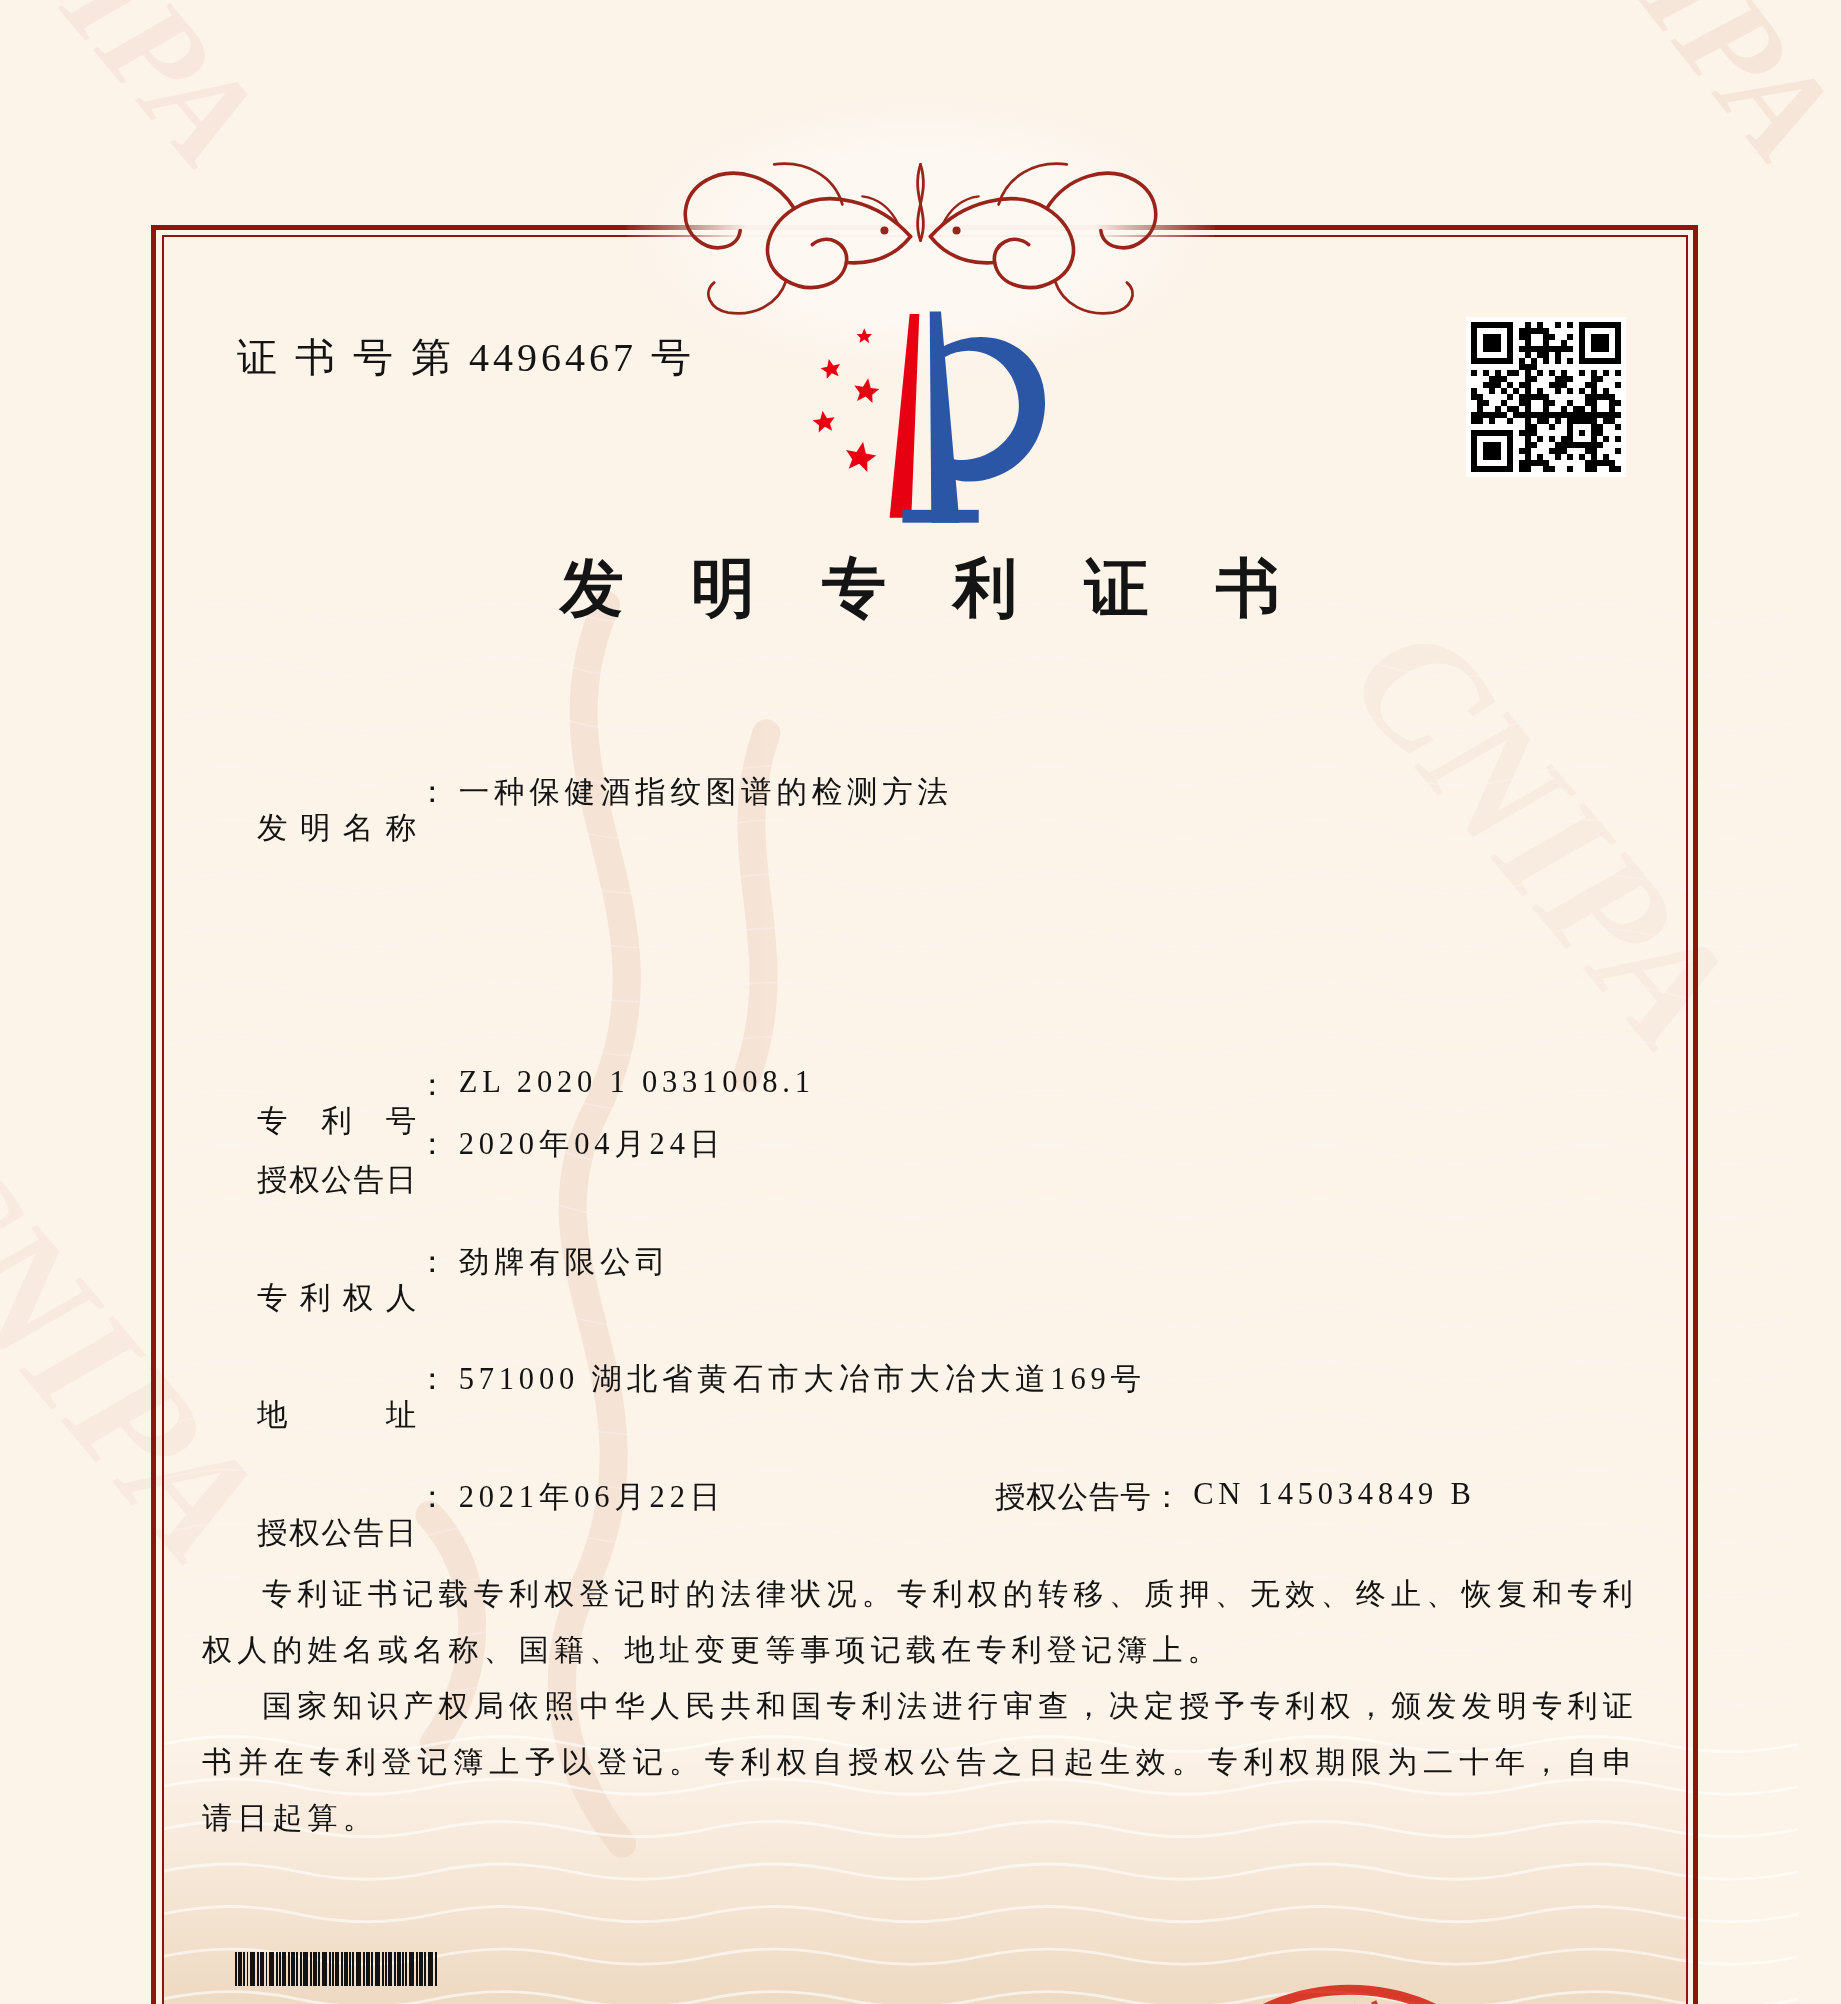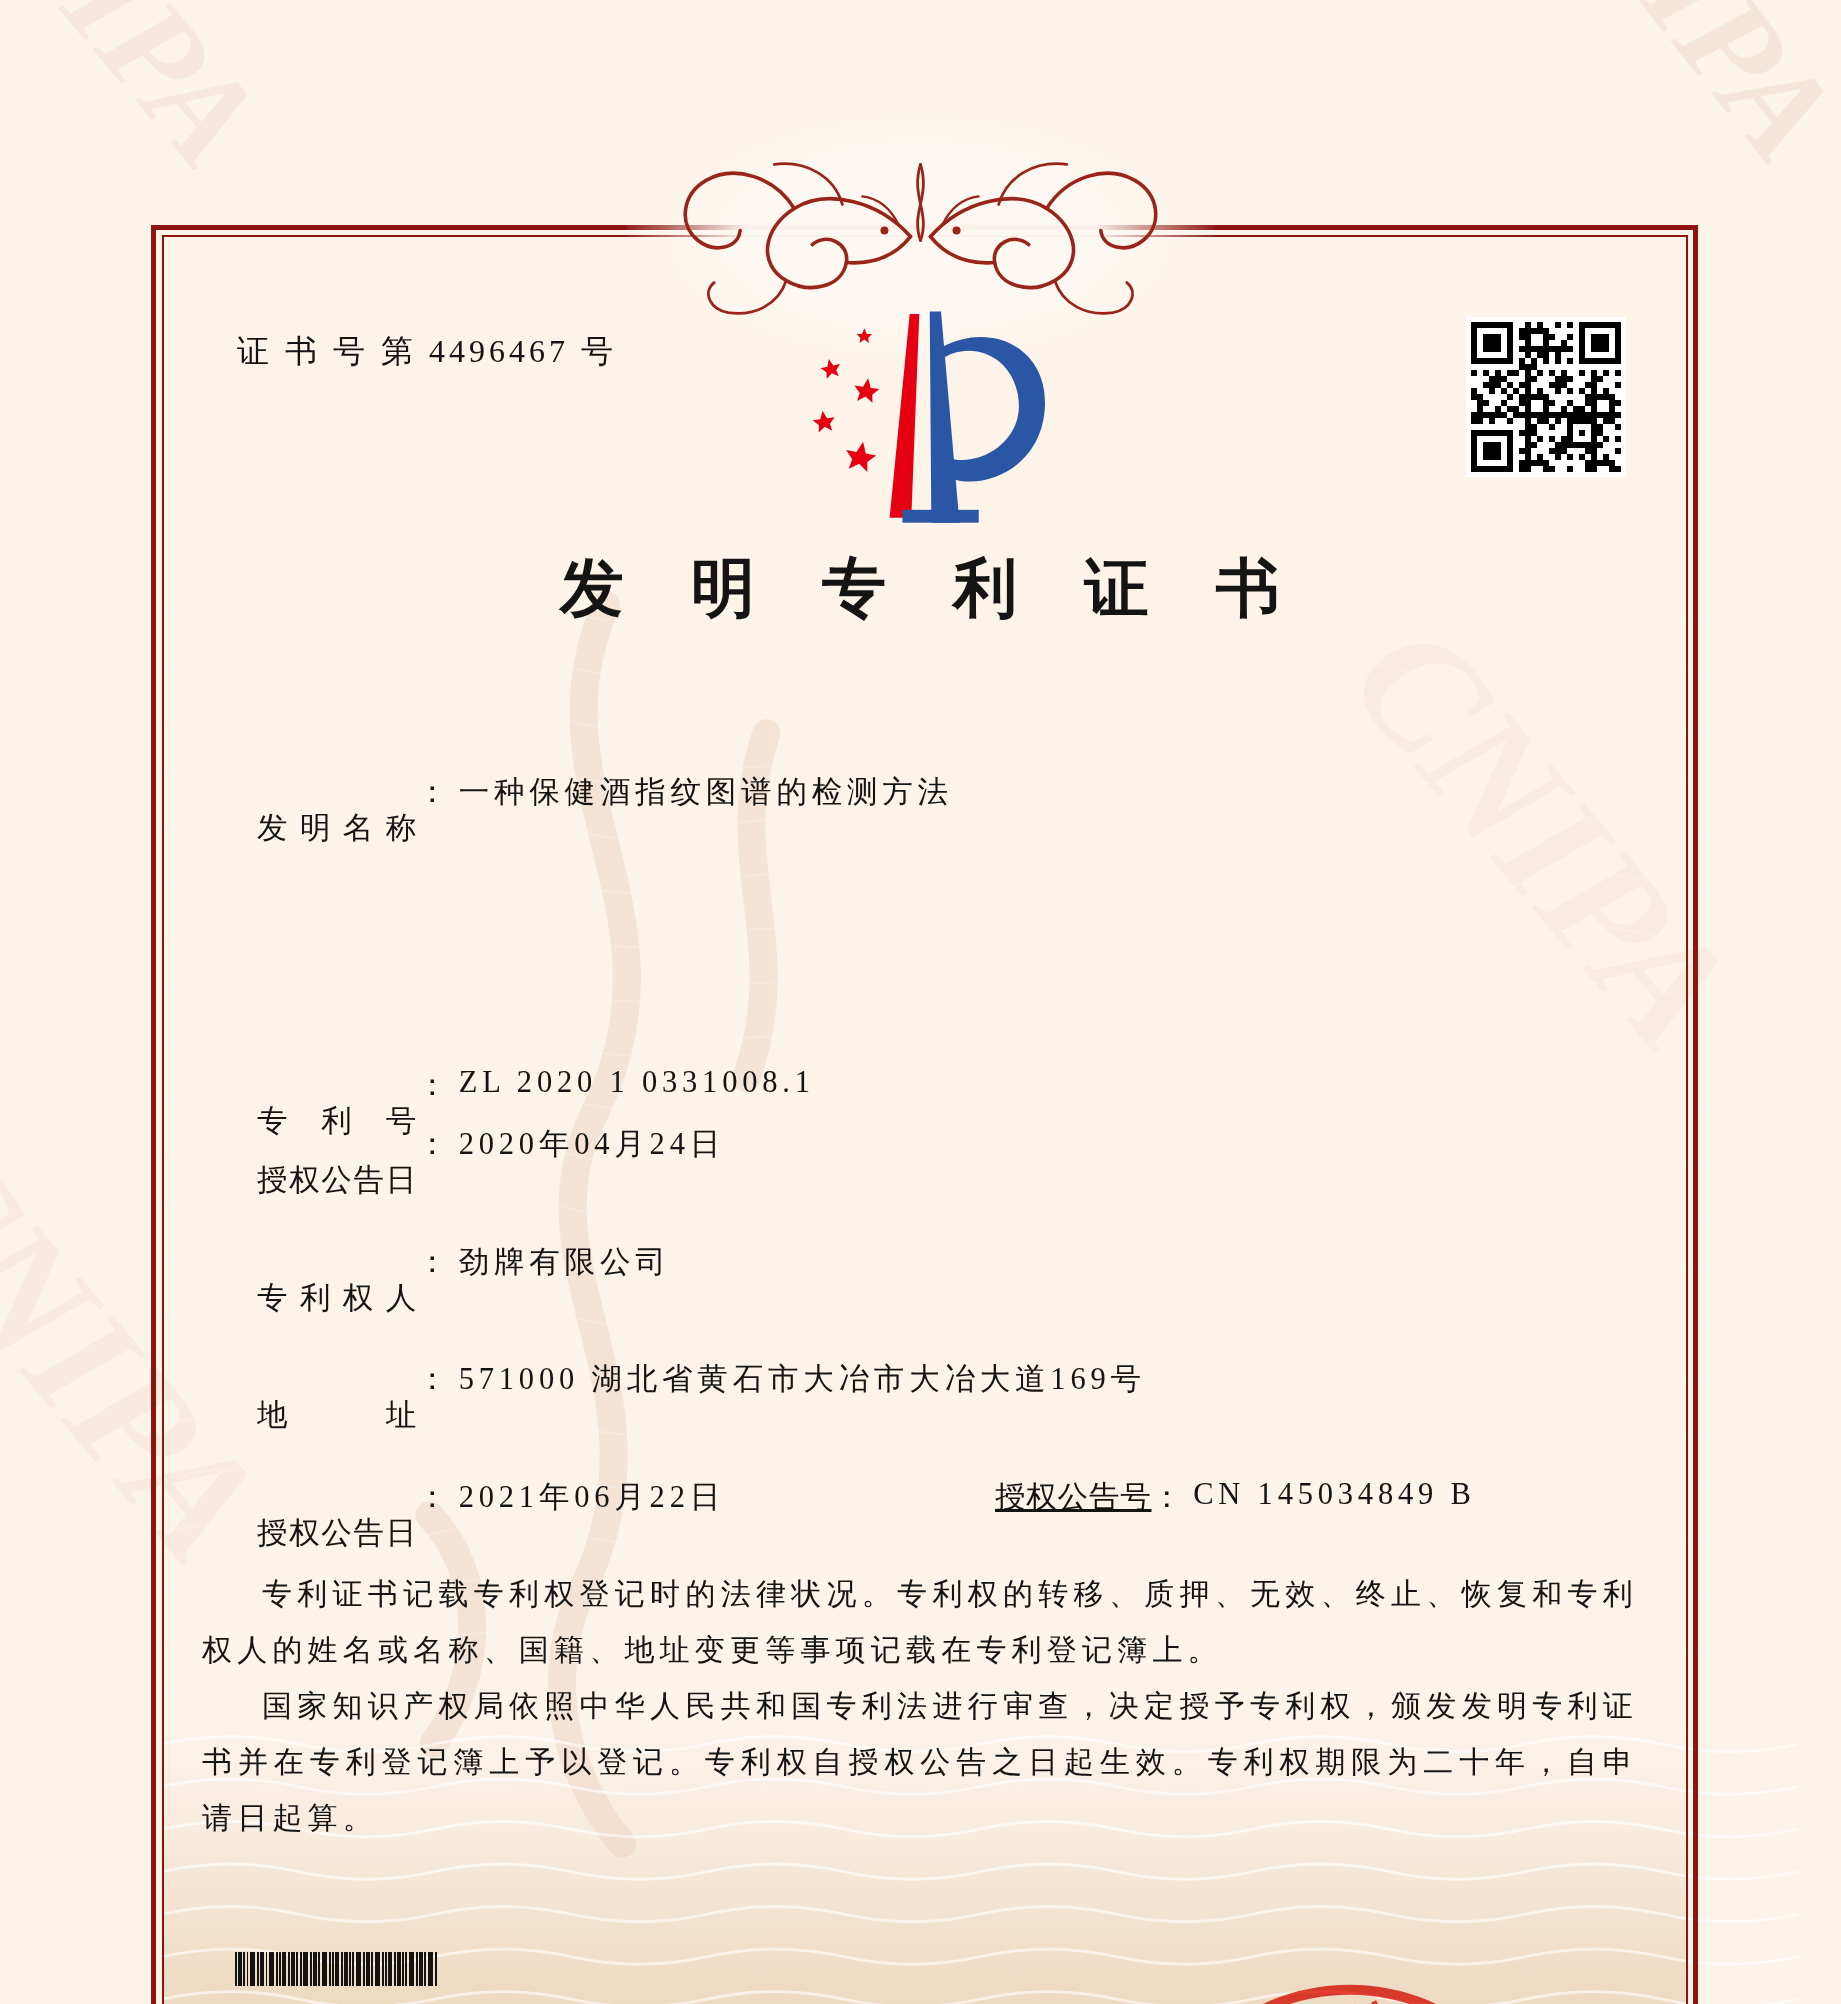--- a/index.html
+++ b/index.html
@@ -15,30 +15,30 @@
   .wm{position:absolute;font-family:"Liberation Serif","DejaVu Serif",serif;
       font-style:italic;font-weight:700;color:var(--wm);white-space:nowrap;pointer-events:none;}
   
   .fo{position:absolute;left:151px;top:225px;width:1547px;height:2234px;
       border:5.2px solid var(--accent-red);box-sizing:border-box;}
   .fi{position:absolute;left:162px;top:235px;width:1526px;height:2213px;
       border:2.4px solid var(--accent-red);box-sizing:border-box;}
   .ornbg{position:absolute;left:626px;top:96px;width:589px;height:281px;
       background:radial-gradient(ellipse at center,rgba(253,248,242,.97) 42%,rgba(253,248,242,0) 72%);}
   
-  .certno{position:absolute;left:237px;top:330px;font-size:32px;letter-spacing:4px;}
+  .certno{position:absolute;left:237px;top:330px;font-size:40px;letter-spacing:4px;}
   .title{position:absolute;left:0;top:545px;width:1841px;text-align:center;
          font-size:64px;font-weight:700;letter-spacing:1.6px;}
   .frow{position:absolute;left:257px;width:1444px;font-size:30.5px;letter-spacing:0.8px;}
   .flabel{display:inline-block;width:160px;text-align:justify;text-align-last:justify;
           vertical-align:top;margin-top:36px;}
   .fcolon{vertical-align:top;}
   .fvalue{margin-left:10.4px;letter-spacing:4.8px;vertical-align:top;}
   .g2{position:absolute;left:738px;top:0;}
-  .g2 .flabel2{letter-spacing:0.8px;text-decoration:underline;}
+  .g2 .flabel2{letter-spacing:0.8px;}
   .paras{position:absolute;left:202px;top:1566px;width:1436px;font-size:30px;
          line-height:1.87;letter-spacing:5.2px;text-align:justify;}
   .paras p{margin:0;text-indent:2em;}
   .barcode{position:absolute;left:235px;top:1952px;width:207px;height:34px;}
   .barcode div{position:absolute;top:0;bottom:0;background:#131313;}
   .tan{position:absolute;left:162px;top:1732px;width:1526px;height:716px;
        background:linear-gradient(180deg,rgba(233,208,179,0) 0%,rgba(233,208,179,.25) 16%,
        rgba(233,208,179,.65) 34%,rgba(233,208,179,.95) 52%,#e9d0b3 70%,#e6ccae 100%);}
   .qr{position:absolute;left:1466px;top:317px;width:160px;height:160px;background:#fff;}
   svg{display:block;overflow:visible;}

